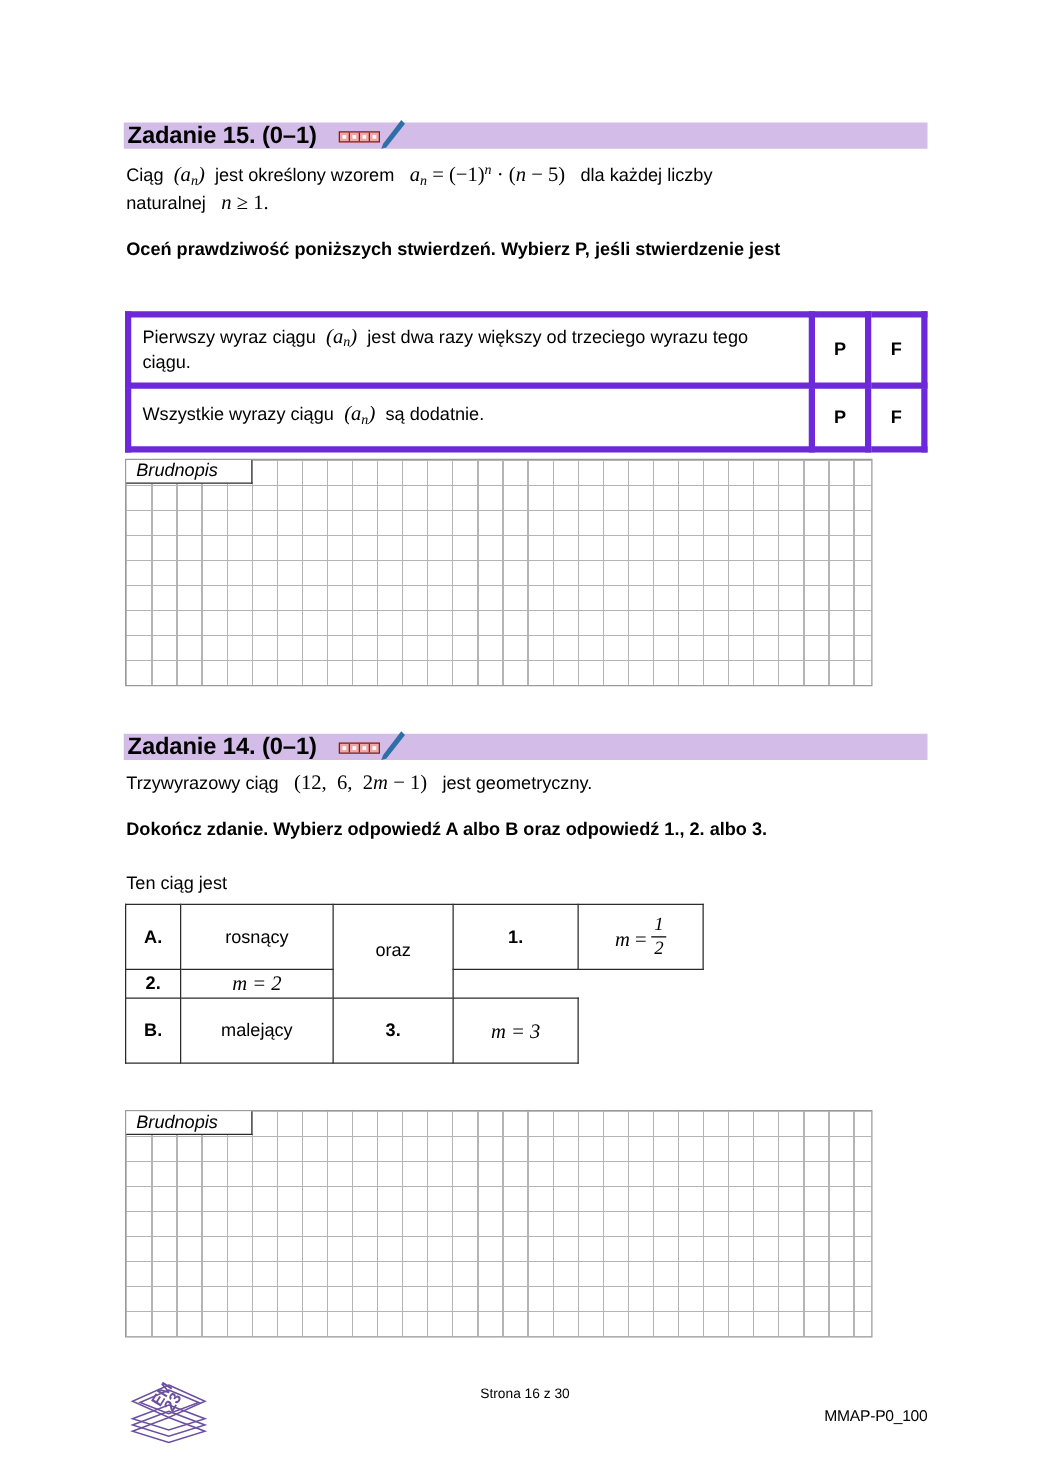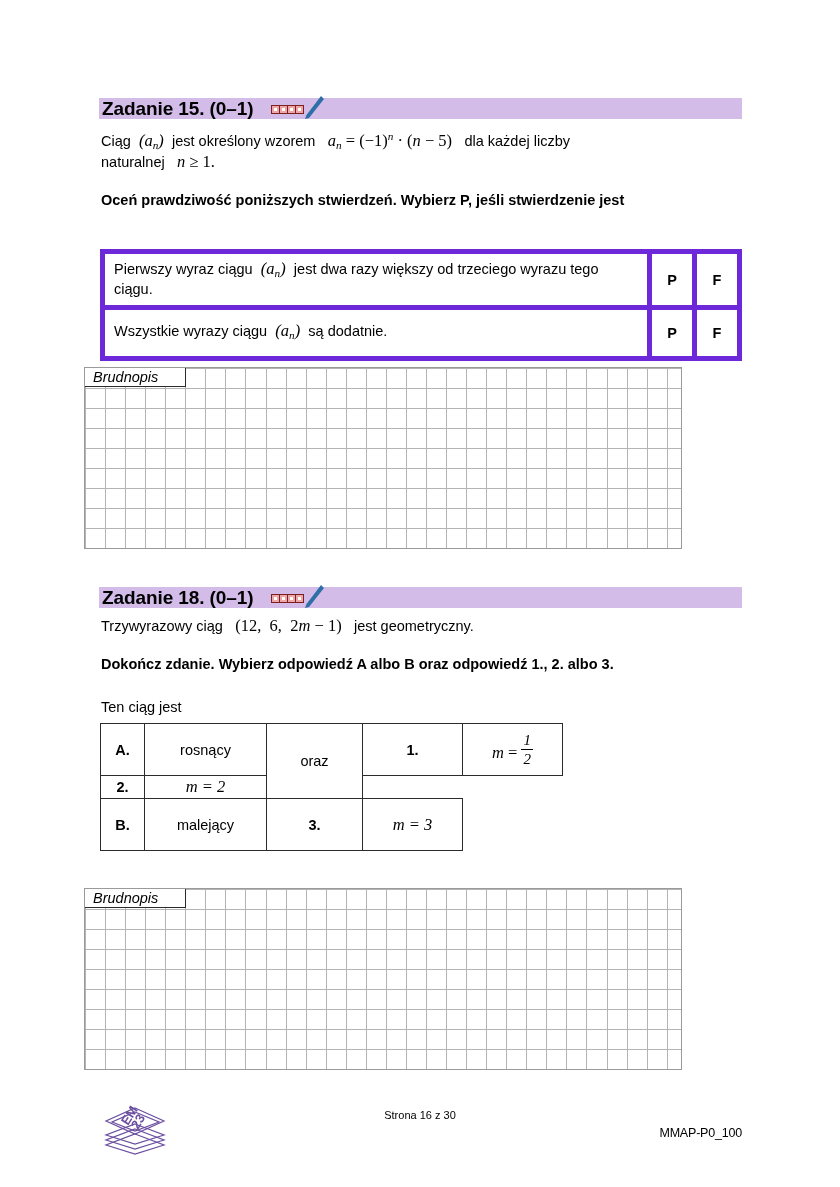--- a/index.html
+++ b/index.html
@@ -119,21 +119,21 @@
   .pf-table td.opt {
     width: 40px;
     text-align: center;
     font-weight: bold;
     padding: 0;
   }
 
   
   .brudnopis {
     position: absolute;
-    left: 84px;
+    left: 100px;
     width: 598px;
     border: 1px solid #9a9a9a;
     box-sizing: border-box;
     background:
       repeating-linear-gradient(to right,  #b4b4b4 0 1px, transparent 1px 20.06px),
       repeating-linear-gradient(to bottom, #b4b4b4 0 1px, transparent 1px 20px);
     padding-left: 43px;
   }
   .brudnopis .label {
     position: absolute;
@@ -261,21 +261,21 @@
     </tbody>
   </table>
 
   <div class="brudnopis" style="top:367px; height:182px;">
     <div class="label">
       <span>Brudnopis</span>
     </div>
   </div>
 
   <div class="task-header" style="top:587px;">
-    <span class="title">Zadanie 18. (0–1)</span>
+    <span class="title">Zadanie 14. (0–1)</span>
     <span class="pencil-icon">
       <span class="boxes">
           <i></i>
           <i></i>
           <i></i>
           <i></i>
         </span>
       <svg width="22" height="26" viewBox="0 0 22 26">
         <path d="M18 1 L21 4 L6 23 L2 24 L3.5 20 Z" fill="#2f6fa8"></path>
       </svg>

